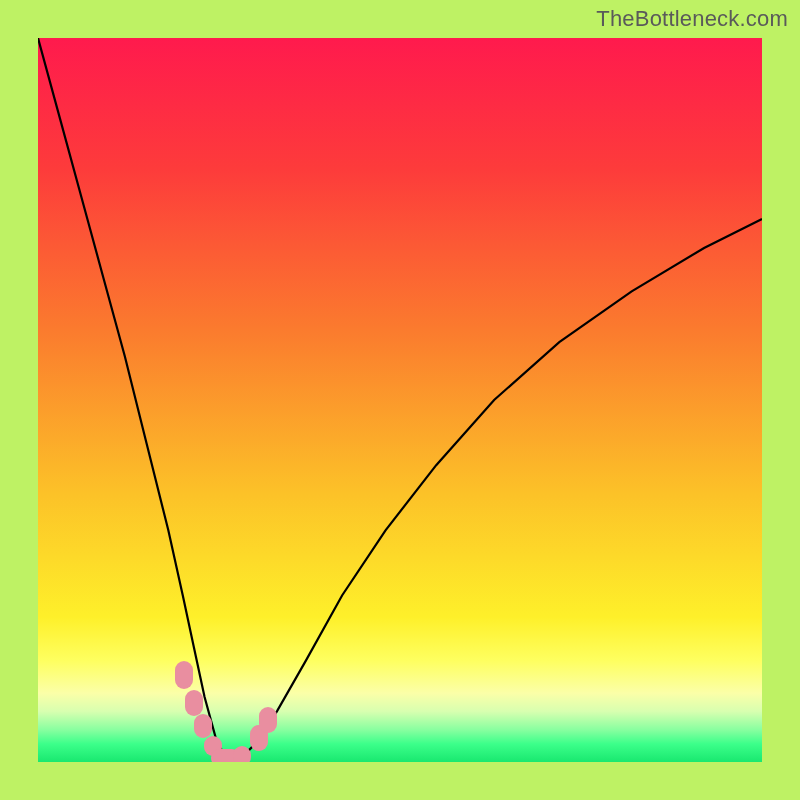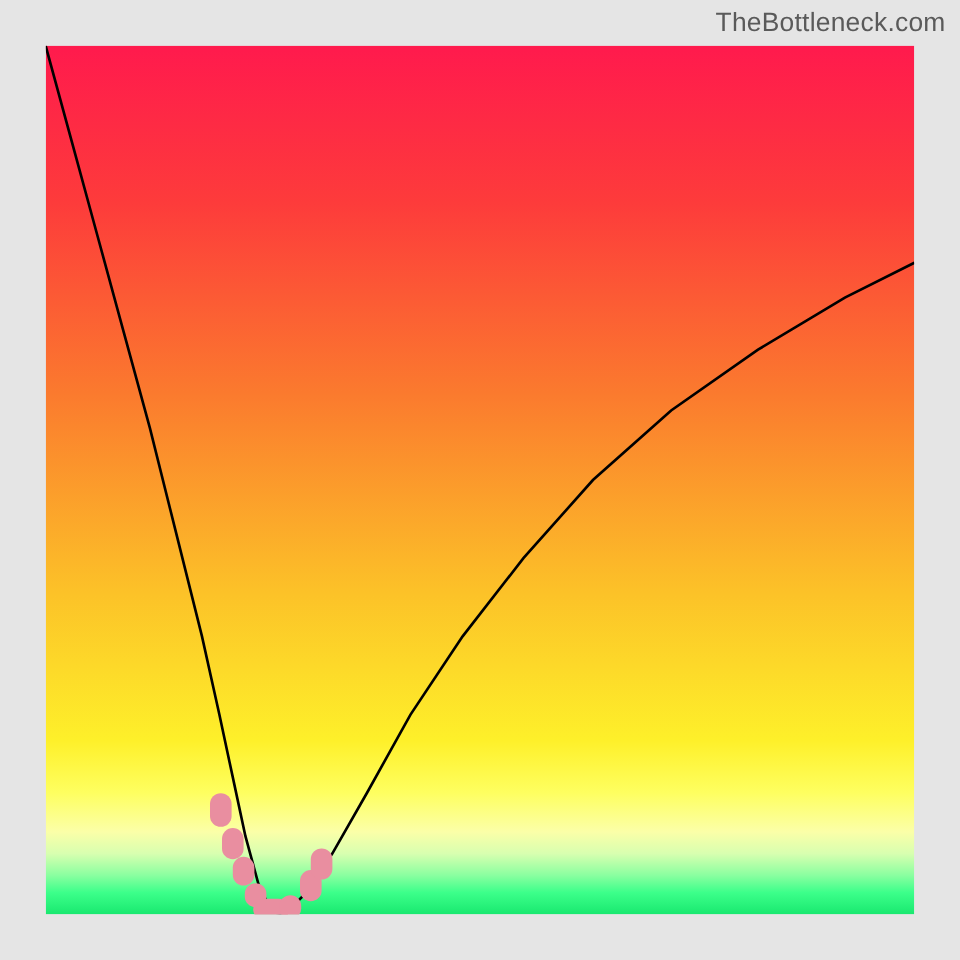--- a/index.html
+++ b/index.html
@@ -8,21 +8,21 @@
     width: 800px;
     height: 800px;
     background: #000;
     overflow: hidden;
     font-family: Arial, Helvetica, sans-serif;
   }
   .frame {
     position: absolute;
     left: 0; top: 0;
     width: 800px; height: 800px;
-    background: #e5e5e5;
+    background: #bef264;
   }
   .plot {
     position: absolute;
     left: 38px;
     top: 38px;
     width: 724px;
     height: 724px;
     overflow: hidden;
   }
   .gradient {

